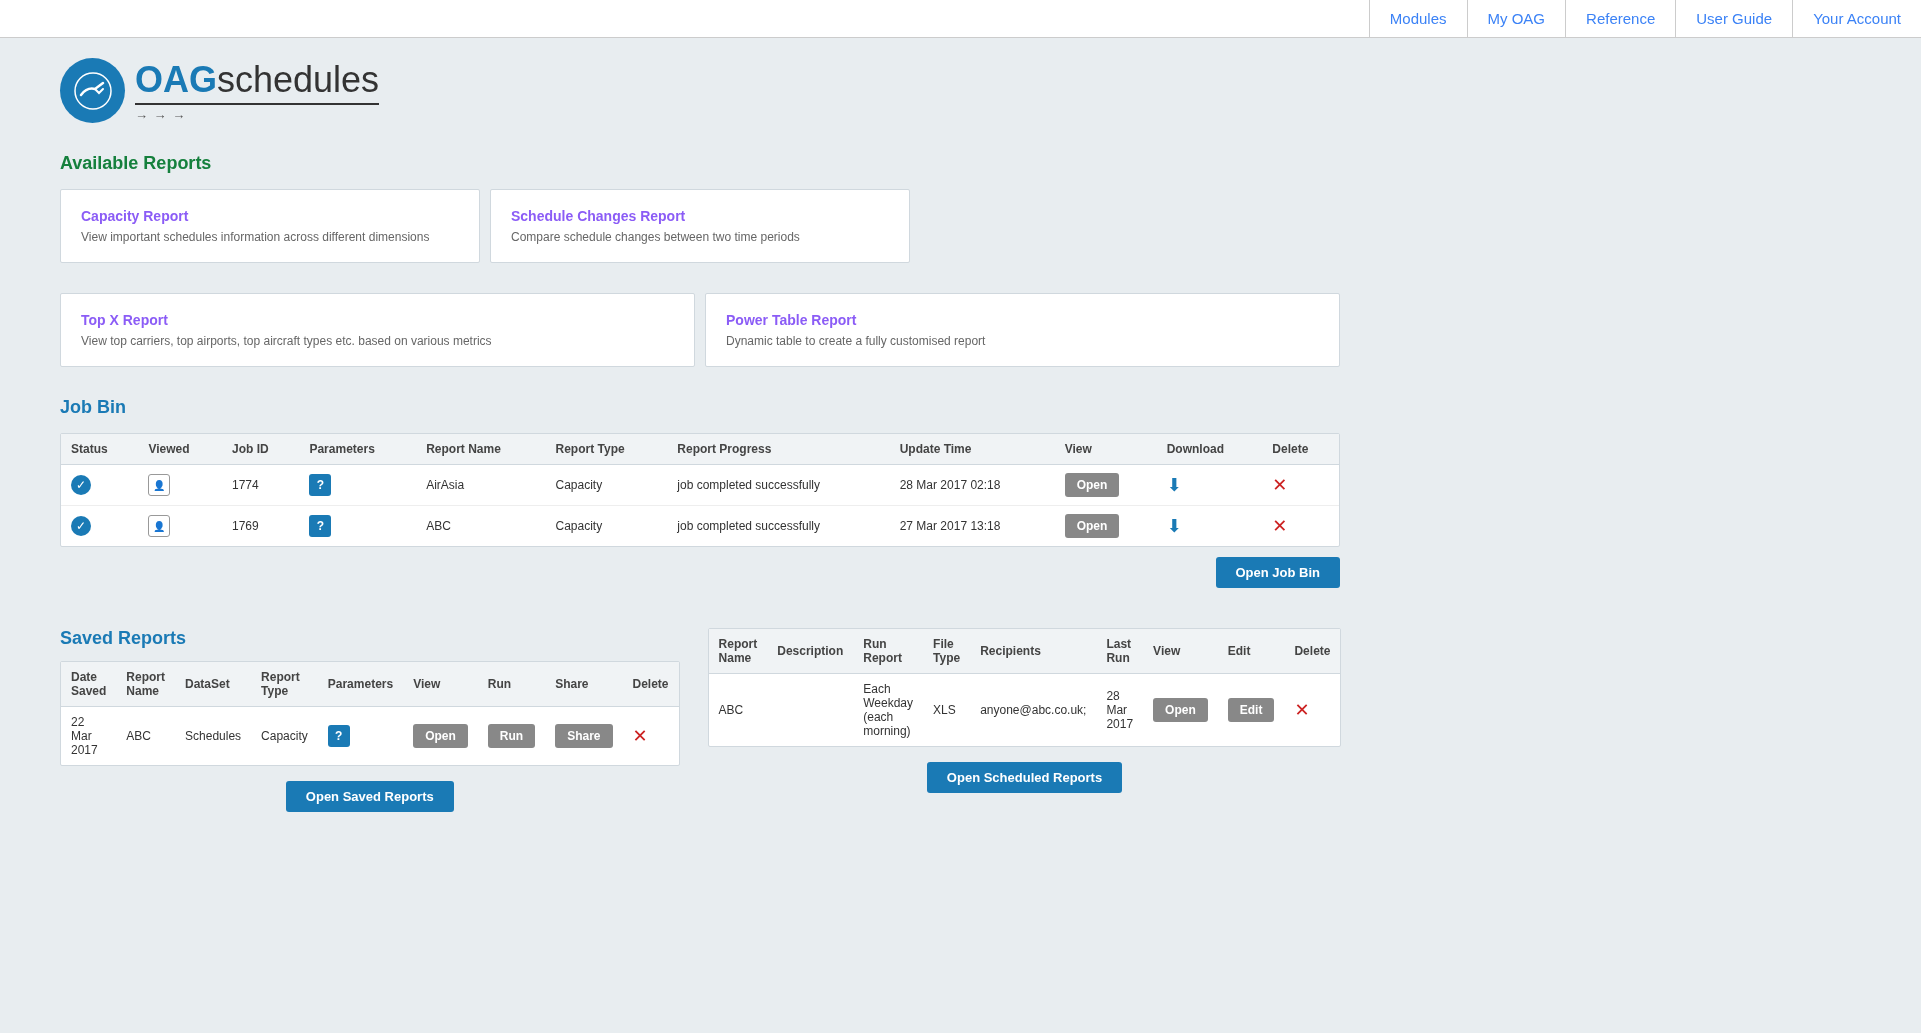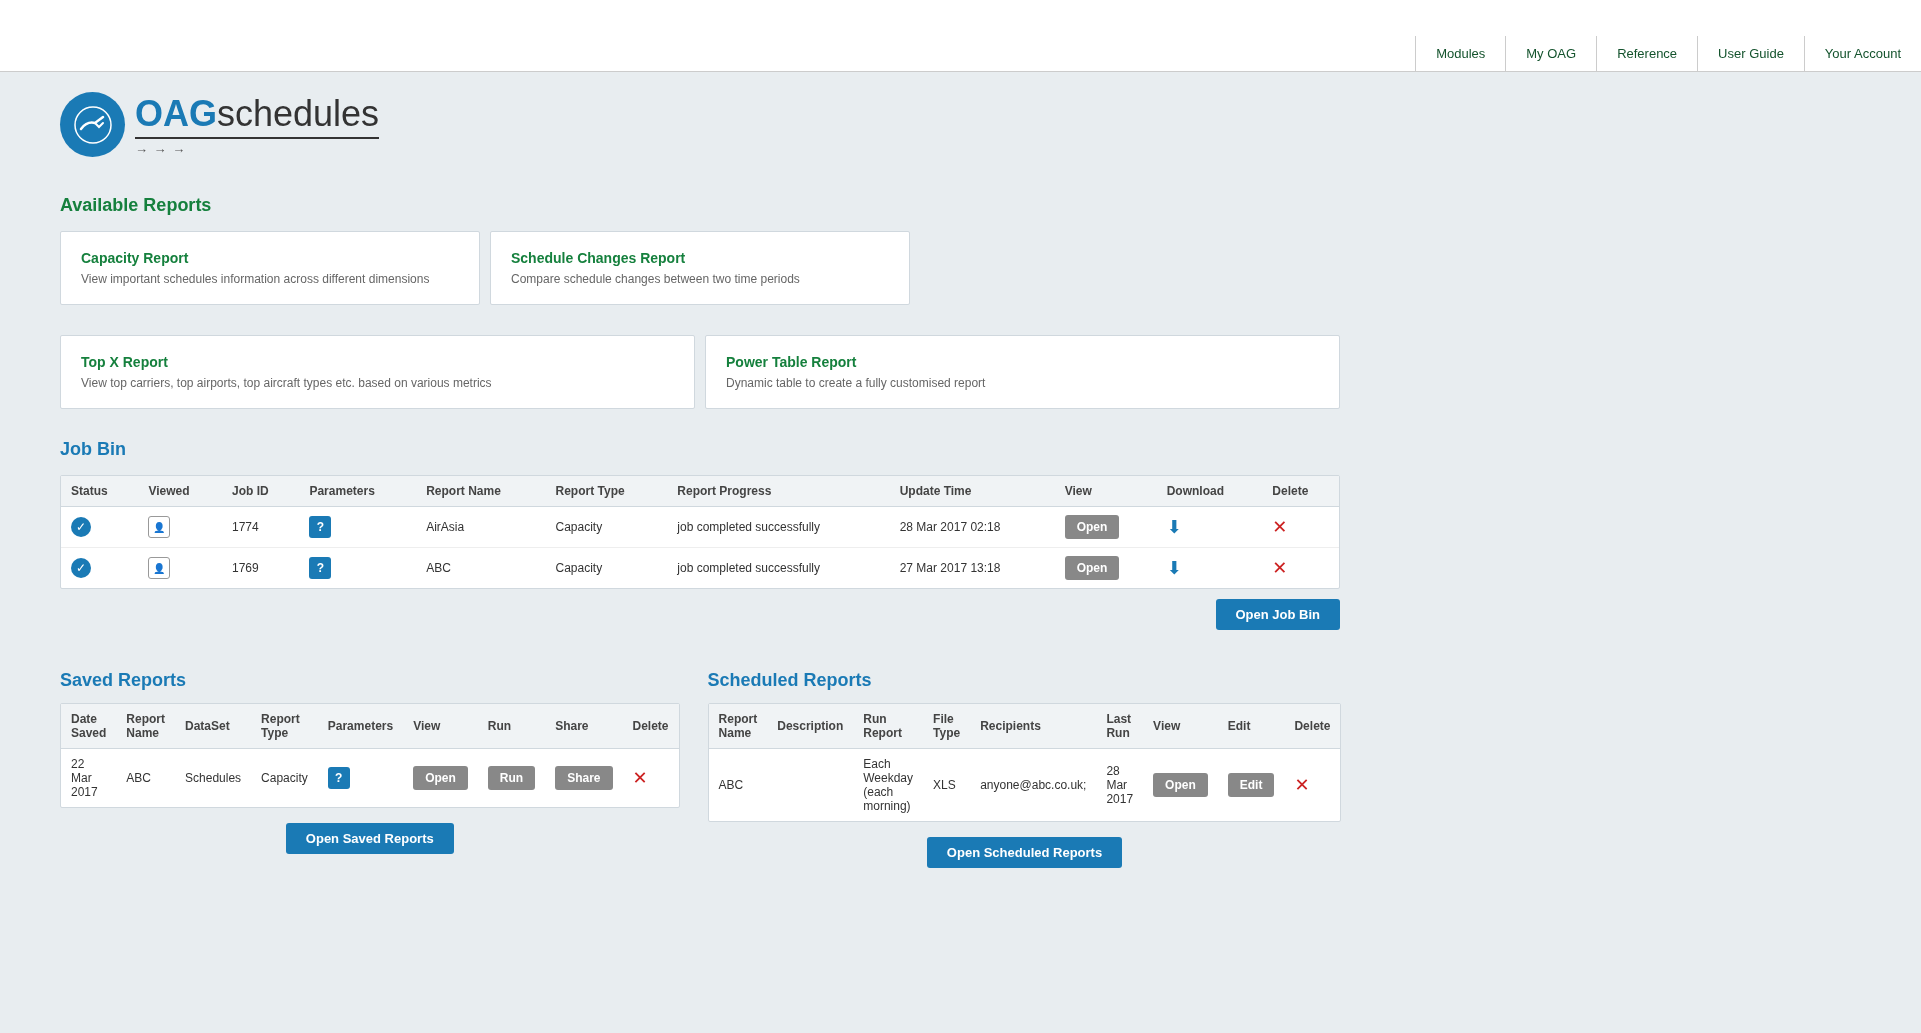--- a/index.html
+++ b/index.html
@@ -10,38 +10,37 @@
       background: #fff;
       border-bottom: 1px solid #ccc;
       display: flex;
       justify-content: flex-end;
       padding: 0;
     }
     .top-nav a {
       display: inline-block;
       padding: 10px 20px;
       border-left: 1px solid #ccc;
-      color: #14532d;
+      color: #3b82f6;
       text-decoration: none;
-      font-size: 13px;
-      cursor: pointer;
-      margin-top: 36px;
+      font-size: 15px;
+      cursor: pointer;
     }
 
     
     .main-content {
       padding: 20px 60px;
       max-width: 1400px;
     }
 
     
     .logo-area {
       display: flex;
       align-items: center;
-      margin-bottom: 38px;
+      margin-bottom: 30px;
     }
     .logo-circle {
       width: 65px;
       height: 65px;
       background: #1a7ab5;
       border-radius: 50%;
       display: flex;
       align-items: center;
       justify-content: center;
       margin-right: 10px;
@@ -84,21 +83,21 @@
     .report-card {
       background: #fff;
       border: 1px solid #d0d8de;
       padding: 18px 20px;
       cursor: pointer;
       border-radius: 2px;
     }
     .report-card-title {
       font-size: 14px;
       font-weight: bold;
-      color: #15803d;
+      color: #8b5cf6;
       margin-bottom: 6px;
     }
     .report-card-desc {
       font-size: 12px;
       color: #666;
     }
 
     
     .job-bin-section { margin-bottom: 30px; }
     .table-container {
@@ -411,21 +410,20 @@
             </tr>
           </tbody>
         </table>
       </div>
       <div class="section-open-btn-row">
         <button class="btn-large-blue">Open Saved Reports</button>
       </div>
     </div>
 
     <div>
-      <div class="bottom-section-title">Scheduled Reports</div>
       <div class="table-container">
         <table>
           <thead>
             <tr>
               <th>Report Name</th>
               <th>Description</th>
               <th>Run Report</th>
               <th>File Type</th>
               <th>Recipients</th>
               <th>Last Run</th>

